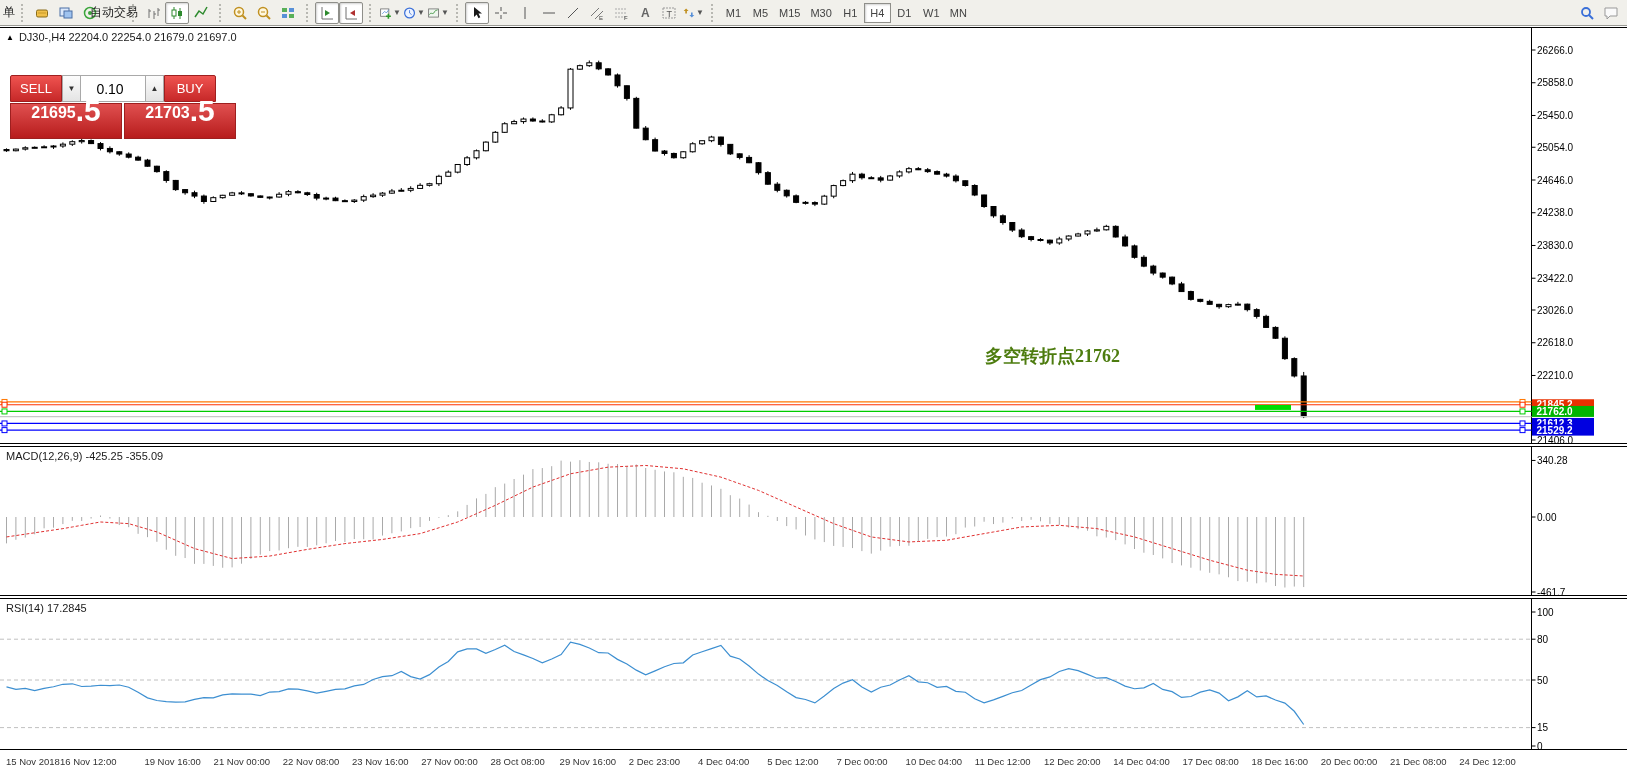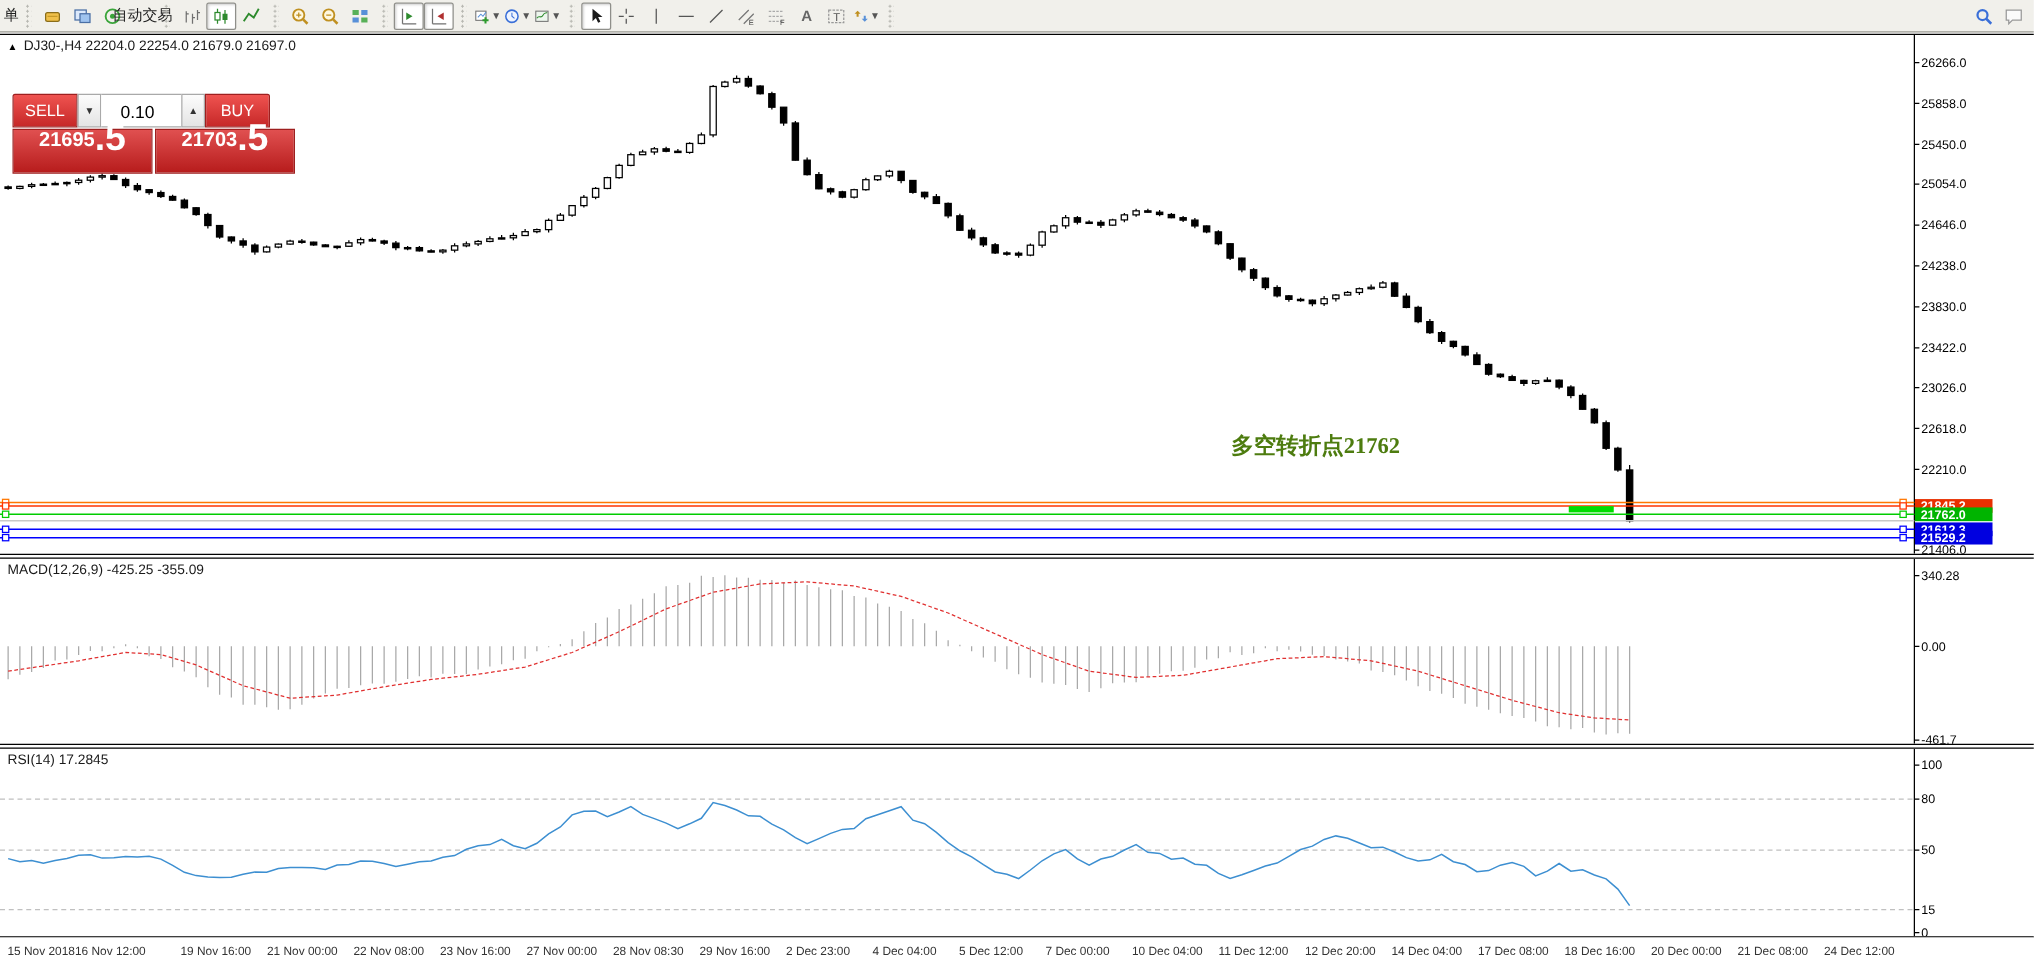--- a/index.html
+++ b/index.html
@@ -227,20 +227,31 @@
       </span>
       <span class="tb-btn">
         <svg viewBox="0 0 16 16">
           <path d="M4 2.5l3 3H5v3H3v-3H1z" fill="#c09020" transform="translate(1,0)"></path>
           <path d="M12 13.5l-3-3h2v-3h2v3h2z" fill="#5890d8"></path>
         </svg>
         <span class="tb-dd">▼</span>
       </span>
     </span>
     <span class="tb-sep"></span>
+    <span class="tb-group">
+      <span class="tf-btn">M1</span>
+      <span class="tf-btn">M5</span>
+      <span class="tf-btn">M15</span>
+      <span class="tf-btn">M30</span>
+      <span class="tf-btn">H1</span>
+      <span class="tf-btn active">H4</span>
+      <span class="tf-btn">D1</span>
+      <span class="tf-btn">W1</span>
+      <span class="tf-btn">MN</span>
+    </span>
     <span id="tb-right">
       <span class="tb-btn">
         <svg viewBox="0 0 16 16">
           <circle cx="7" cy="7" r="4" fill="none" stroke="#3a6fd8" stroke-width="1.8"></circle>
           <path d="M10 10l4 4" stroke="#3a6fd8" stroke-width="2"></path>
         </svg>
       </span>
       <span class="tb-btn">
         <svg viewBox="0 0 16 16">
           <path d="M2 3h12v8H7l-3 3v-3H2z" fill="#fafafa" stroke="#999"></path>
@@ -782,21 +793,21 @@
 </div>
 
 <div id="time-axis">
     <span class="time-label" style="left:6px">15 Nov 2018</span>
     <span class="time-label" style="left:60px">16 Nov 12:00</span>
     <span class="time-label" style="left:144.4px">19 Nov 16:00</span>
     <span class="time-label" style="left:213.60000000000002px">21 Nov 00:00</span>
     <span class="time-label" style="left:282.8px">22 Nov 08:00</span>
     <span class="time-label" style="left:352px">23 Nov 16:00</span>
     <span class="time-label" style="left:421.20000000000005px">27 Nov 00:00</span>
-    <span class="time-label" style="left:490.40000000000003px">28 Nov 08:30</span>
+    <span class="time-label" style="left:490.40000000000003px">28 Oct 08:00</span>
     <span class="time-label" style="left:559.6px">29 Nov 16:00</span>
     <span class="time-label" style="left:628.8000000000001px">2 Dec 23:00</span>
     <span class="time-label" style="left:698px">4 Dec 04:00</span>
     <span class="time-label" style="left:767.2px">5 Dec 12:00</span>
     <span class="time-label" style="left:836.4000000000001px">7 Dec 00:00</span>
     <span class="time-label" style="left:905.6px">10 Dec 04:00</span>
     <span class="time-label" style="left:974.8000000000001px">11 Dec 12:00</span>
     <span class="time-label" style="left:1044px">12 Dec 20:00</span>
     <span class="time-label" style="left:1113.2px">14 Dec 04:00</span>
     <span class="time-label" style="left:1182.4px">17 Dec 08:00</span>

